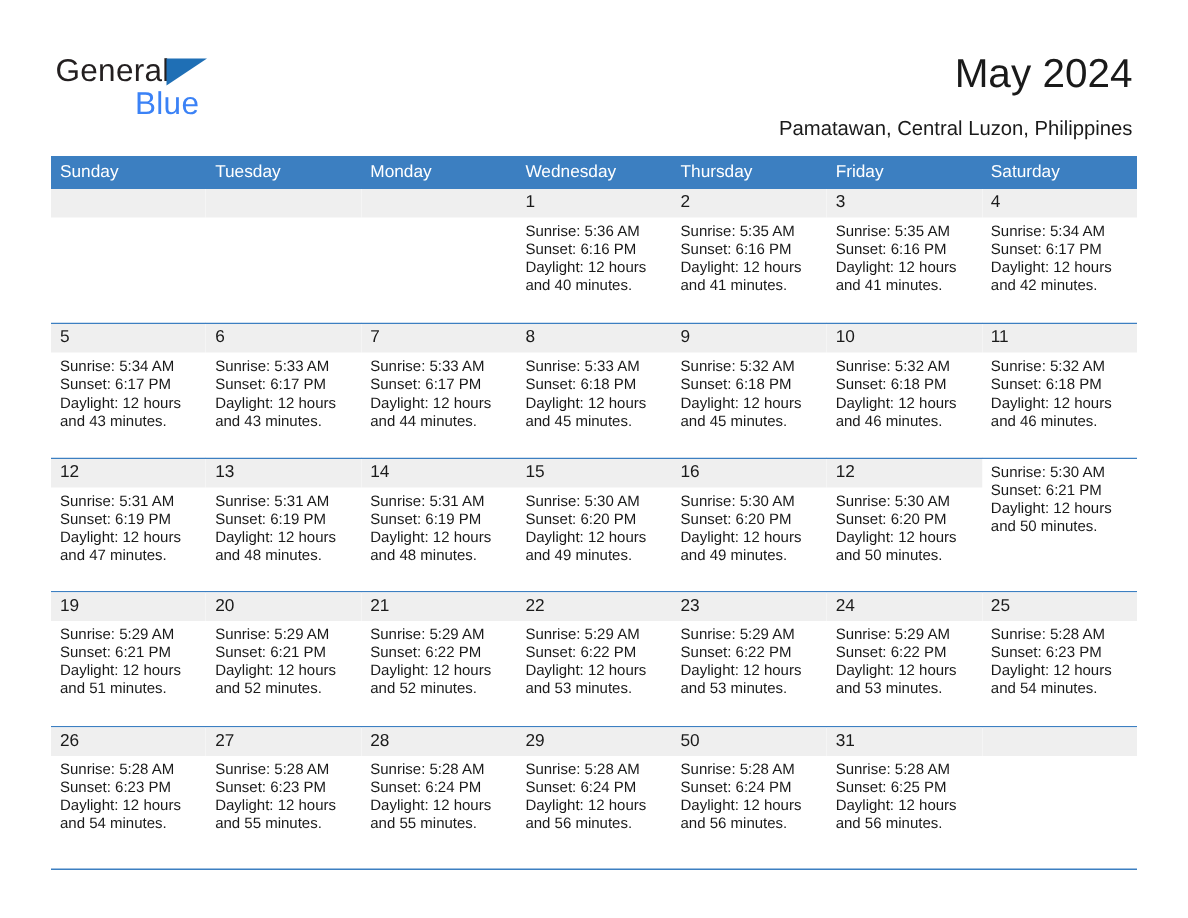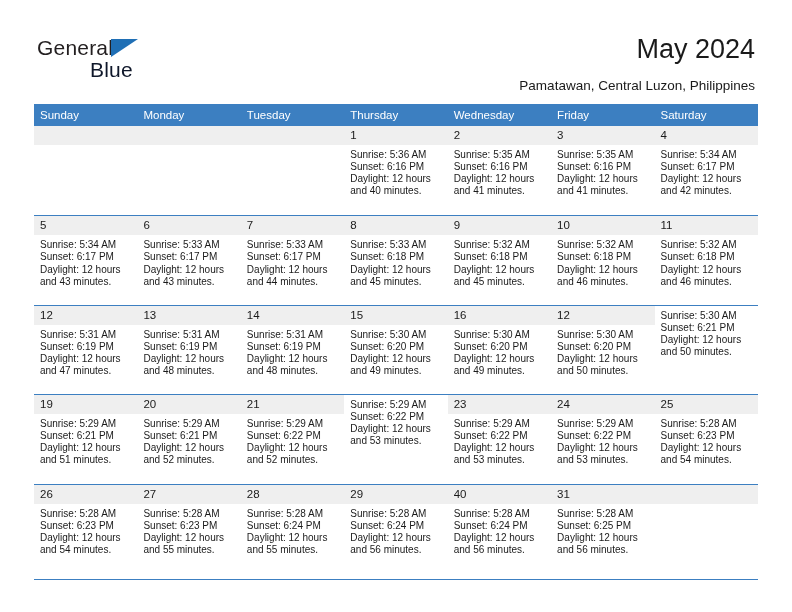--- a/index.html
+++ b/index.html
@@ -53,21 +53,21 @@
     height: 0;
     border-left: 27px solid #1f6fb5;
     border-bottom: 18px solid transparent;
   }
   .logo-blue {
     position: absolute;
     left: 53px;
     top: 22px;
     font-size: 21px;
     letter-spacing: 0.2px;
-    color: #0f172a;
+    color: #3b82f6;
     line-height: 24px;
   }
 
   .title {
     position: absolute;
     right: 37px;
     top: 33px;
     font-size: 27px;
     color: #1a1a1a;
     text-align: left;
@@ -167,24 +167,24 @@
       <span class="logo-blue">Blue</span>
     </div>
 
     <div class="title">May 2024</div>
     <div class="subtitle">Pamatawan, Central Luzon, Philippines</div>
   </div>
 
   <div class="calendar">
     <div class="weekday-row" id="weekday-row">
         <div class="weekday">Sunday</div>
+        <div class="weekday">Tuesday</div>
         <div class="weekday">Monday</div>
-        <div class="weekday">Tuesday</div>
+        <div class="weekday">Wednesday</div>
         <div class="weekday">Thursday</div>
-        <div class="weekday">Wednesday</div>
         <div class="weekday">Friday</div>
         <div class="weekday">Saturday</div>
       </div>
     <div id="calendar-body">
         <div class="week">
           <div class="daycell empty">
             <div class="daynum-band"></div>
           </div>
           <div class="daycell empty">
             <div class="daynum-band"></div>
@@ -380,20 +380,21 @@
           <div class="daycell">
             <div class="daynum-band">21</div>
             <div class="info">
               <div>Sunrise: 5:29 AM</div>
               <div>Sunset: 6:22 PM</div>
               <div>Daylight: 12 hours</div>
               <div>and 52 minutes.</div>
             </div>
           </div>
           <div class="daycell">
+            <div class="daynum-band">22</div>
             <div class="info">
               <div>Sunrise: 5:29 AM</div>
               <div>Sunset: 6:22 PM</div>
               <div>Daylight: 12 hours</div>
               <div>and 53 minutes.</div>
             </div>
           </div>
           <div class="daycell">
             <div class="daynum-band">23</div>
             <div class="info">
@@ -453,21 +454,21 @@
           <div class="daycell">
             <div class="daynum-band">29</div>
             <div class="info">
               <div>Sunrise: 5:28 AM</div>
               <div>Sunset: 6:24 PM</div>
               <div>Daylight: 12 hours</div>
               <div>and 56 minutes.</div>
             </div>
           </div>
           <div class="daycell">
-            <div class="daynum-band">40</div>
+            <div class="daynum-band">50</div>
             <div class="info">
               <div>Sunrise: 5:28 AM</div>
               <div>Sunset: 6:24 PM</div>
               <div>Daylight: 12 hours</div>
               <div>and 56 minutes.</div>
             </div>
           </div>
           <div class="daycell">
             <div class="daynum-band">31</div>
             <div class="info">

